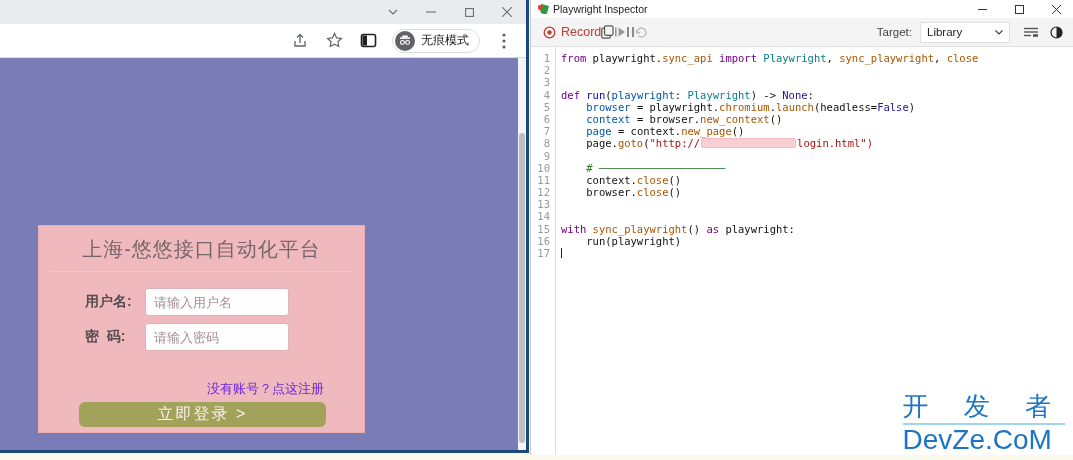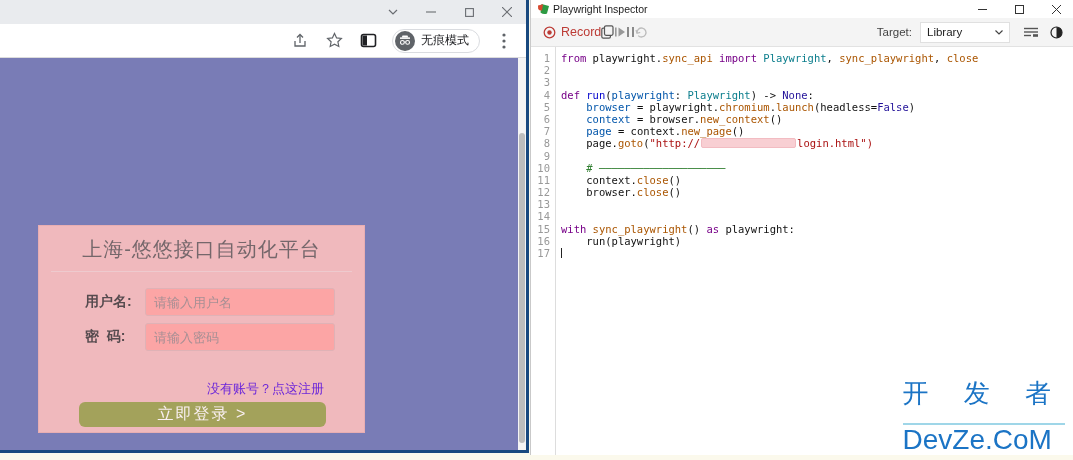--- a/index.html
+++ b/index.html
@@ -25,21 +25,21 @@
 
   
   .login-panel { position:absolute; left:38px; top:167px; width:327px; height:208px;
     background:#f0b9bd; border:1px solid #e8aeb2; }
   .login-title { position:absolute; top:10px; left:0; right:0; text-align:center;
     font-size:20px; color:#75676b; letter-spacing:1px; }
   .login-divider { position:absolute; top:45px; left:12px; right:12px; border-top:1px solid #eecace; }
   .form-row { position:absolute; left:46px; right:22px; height:28px; display:flex; align-items:center; }
   .row-user { top:62px; } .row-pass { top:97px; }
   .form-label { width:60px; font-size:14px; font-weight:bold; color:#564b4f; white-space:pre; }
-  .form-input { width:190px; height:28px; background:#fca5a5; border:1px solid #dfb2b6; border-radius:3px;
+  .form-input { width:144px; height:28px; background:#ffffff; border:1px solid #dfb2b6; border-radius:3px;
     font-size:13px; color:#6b5a5e; padding:0 8px; outline:none; font-family:"Liberation Sans",sans-serif; }
   .form-input::placeholder { color:#a78f94; }
   .register-row { position:absolute; top:153px; left:0; right:40px; text-align:right; }
   .register-link { font-size:13px; color:#6d28d9; text-decoration:none; }
   .login-btn { position:absolute; top:176px; left:40px; width:247px; height:25px; background:#a3a25b;
     border:none; border-radius:6px; color:#f9eff1; font-size:16px; letter-spacing:2px; cursor:pointer;
     font-family:"Liberation Sans",sans-serif; }
 
   
   .pw-window { position:absolute; left:530px; top:0; width:543px; height:455px; background:#fff;
@@ -69,21 +69,21 @@
   .tk-kw { color:#770088; } .tk-def { color:#0000cc; } .tk-var { color:#0055aa; }
   .tk-cls { color:#0a7d8c; } .tk-prop { color:#aa5500; } .tk-str { color:#aa1111; }
   .tk-atom { color:#221199; } .tk-com { color:#338033; } .tk-pl { color:#111; }
   .tk-redact { display:inline-block; width:95px; height:10px; background:#f8cfd3;
     border:1px solid #f2bcc2; border-radius:2px; vertical-align:-1px; margin:0 1px; }
   .caret { display:inline-block; width:1px; height:10px; background:#222; vertical-align:-1px; }
 
   
   .watermark { position:absolute; right:8px; bottom:6px; text-align:left; line-height:1; z-index:5; }
   .wm-cn { font-size:26px; letter-spacing:14px; color:#1b74c5; border-bottom:2px solid #9fd6e8;
-    padding-bottom:17px; display:inline-block; white-space:nowrap; }
+    padding-bottom:4px; display:inline-block; white-space:nowrap; }
   .wm-en { font-size:28px; color:#1b74c5; margin-top:1px; }
 
   svg { display:block; }
 </style>
 </head>
 <body>
 
 <div class="chrome-window">
 
   <div class="c-titlebar">

